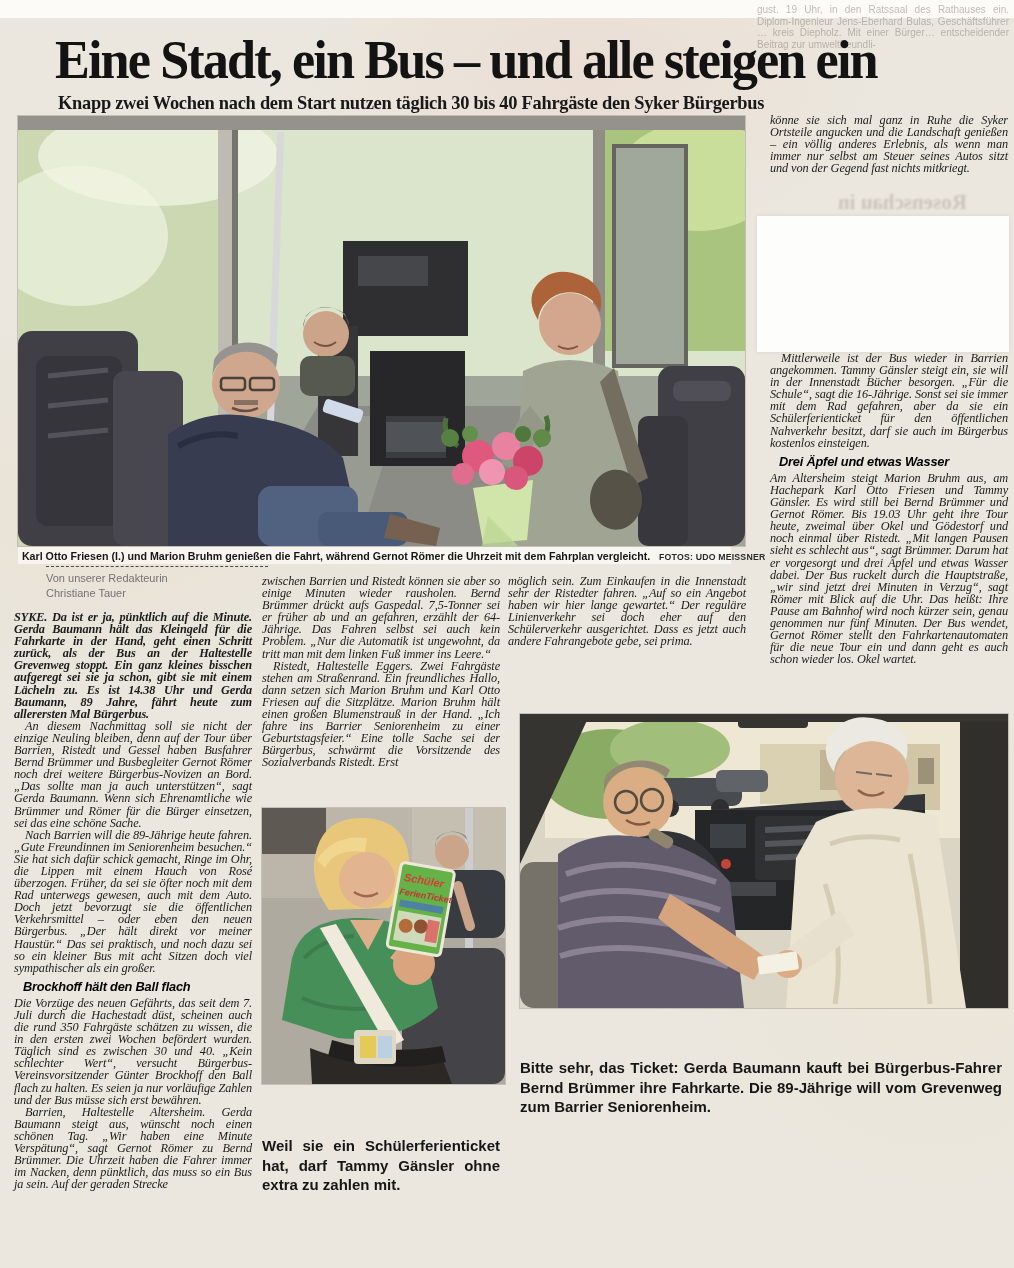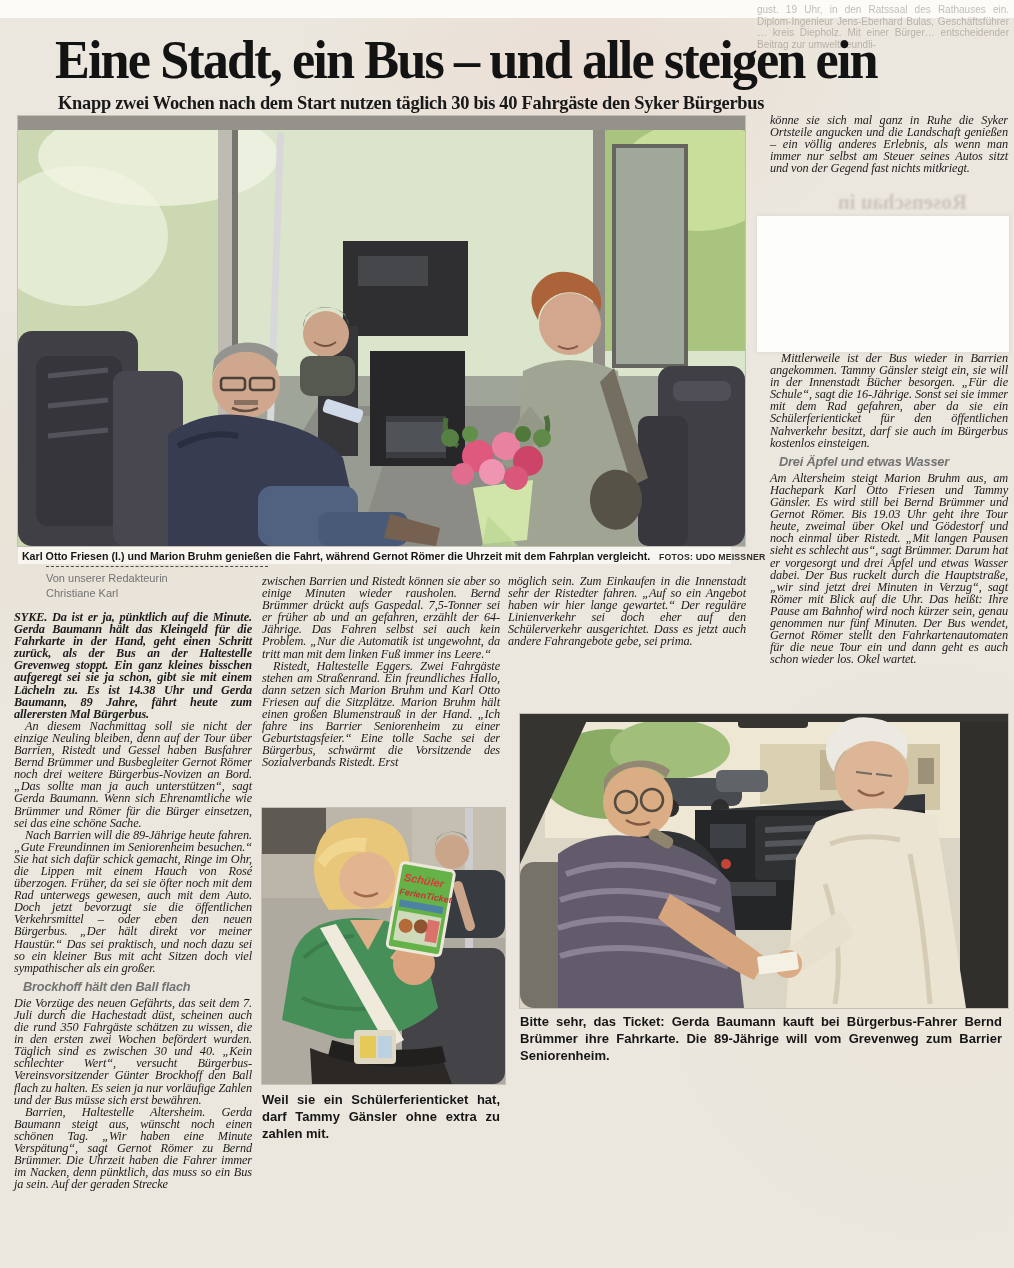--- a/index.html
+++ b/index.html
@@ -26,36 +26,36 @@
   }
   .photo{background:#9aa193;overflow:hidden;box-shadow:0 0 0 1px rgba(80,75,65,.25);}
   .photo svg{display:block;}
   .capbar{
     font-family:"Liberation Sans", sans-serif;font-weight:bold;font-size:11px;
     color:#161616;background:rgba(250,248,243,.85);padding:3px 4px 2px 4px;
     white-space:nowrap;transform:scaleX(.97);transform-origin:left top;
   }
   .capbar .credit{font-size:9px;letter-spacing:.2px;margin-left:9px;color:#2a2a2a;}
   .caption2{
-    font-family:"Liberation Sans", sans-serif;font-weight:bold;font-size:13px;
-    line-height:1.3;color:#161616;text-align:justify;
+    font-family:"Liberation Sans", sans-serif;font-weight:bold;font-size:15px;
+    line-height:1.3;color:#161616;text-align:justify;margin-top:44px;
   }
   .byline{font-family:"Liberation Sans", sans-serif;font-size:11px;line-height:1.35;color:#737373;margin-left:32px;}
   .byline .rule{border-top:1.6px dashed #4a4a4a;width:222px;margin-bottom:4px;}
   .body-col{
     font-size:12.3px;line-height:12.1px;text-align:justify;color:#1b1b1b;
     letter-spacing:-.1px;
     font-style:italic;
   }
   .body-col p{margin:0;}
   .body-col p.indent{text-indent:11px;}
   .lead{font-weight:bold;}
   .subhead{
     font-family:"Liberation Sans", sans-serif;font-weight:bold;font-size:12.8px;
-    margin:7px 0 4px 9px;color:#737373;letter-spacing:-.2px;
+    margin:7px 0 4px 9px;color:#000000;letter-spacing:-.2px;
   }
   .whitebox{background:#fdfdfb;box-shadow:0 0 4px rgba(120,110,100,.15);}
   .bleed{
     font-family:Liberation Sans, sans-serif;color:#6e6761;opacity:.42;
     filter:blur(.6px);font-size:10px;line-height:11.5px;text-align:justify;
   }
   .rosenschau{
     font-family:"Liberation Serif", serif;font-weight:bold;font-size:21px;
     color:#8d817a;opacity:.34;filter:blur(.8px);
     transform:scaleX(-1);transform-origin:center;white-space:nowrap;
@@ -182,21 +182,21 @@
 
 <div class="abs body-col" style="left:770px;top:352px;width:238px;">
   <p class="indent">Mittlerweile ist der Bus wieder in Barrien angekommen. Tammy Gänsler steigt ein, sie will in der Innenstadt Bücher besorgen. „Für die Schule“, sagt die 16-Jährige. Sonst sei sie immer mit dem Rad gefahren, aber da sie ein Schülerferienticket für den öffentlichen Nahverkehr besitzt, darf sie auch im Bürgerbus kostenlos einsteigen.</p>
   <div class="subhead">Drei Äpfel und etwas Wasser</div>
   <p>Am Altersheim steigt Marion Bruhm aus, am Hachepark Karl Otto Friesen und Tammy Gänsler. Es wird still bei Bernd Brümmer und Gernot Römer. Bis 19.03 Uhr geht ihre Tour heute, zweimal über Okel und Gödestorf und noch einmal über Ristedt. „Mit langen Pausen sieht es schlecht aus“, sagt Brümmer. Darum hat er vorgesorgt und drei Äpfel und etwas Wasser dabei. Der Bus ruckelt durch die Hauptstraße, „wir sind jetzt drei Minuten in Verzug“, sagt Römer mit Blick auf die Uhr. Das heißt: Ihre Pause am Bahnhof wird noch kürzer sein, genau genommen nur fünf Minuten. Der Bus wendet, Gernot Römer stellt den Fahrkartenautomaten für die neue Tour ein und dann geht es auch schon wieder los. Okel wartet.</p>
 </div>
 
 <div class="abs byline" style="left:14px;top:566px;width:238px;">
   <div class="rule"></div>
   <div>Von unserer Redakteurin</div>
-  <div>Christiane Karl</div>
+  <div>Christiane Tauer</div>
 </div>
 
 <div class="abs body-col" style="left:14px;top:611px;width:238px;">
   <p class="lead">SYKE. Da ist er ja, pünktlich auf die Minute. Gerda Baumann hält das Kleingeld für die Fahrkarte in der Hand, geht einen Schritt zurück, als der Bus an der Haltestelle Grevenweg stoppt. Ein ganz kleines bisschen aufgeregt sei sie ja schon, gibt sie mit einem Lächeln zu. Es ist 14.38 Uhr und Gerda Baumann, 89 Jahre, fährt heute zum allerersten Mal Bürgerbus.</p>
   <p class="indent">An diesem Nachmittag soll sie nicht der einzige Neuling bleiben, denn auf der Tour über Barrien, Ristedt und Gessel haben Busfahrer Bernd Brümmer und Busbegleiter Gernot Römer noch drei weitere Bürgerbus-Novizen an Bord. „Das sollte man ja auch unterstützen“, sagt Gerda Baumann. Wenn sich Ehrenamtliche wie Brümmer und Römer für die Bürger einsetzen, sei das eine schöne Sache.</p>
   <p class="indent">Nach Barrien will die 89-Jährige heute fahren. „Gute Freundinnen im Seniorenheim besuchen.“ Sie hat sich dafür schick gemacht, Ringe im Ohr, die Lippen mit einem Hauch von Rosé überzogen. Früher, da sei sie öfter noch mit dem Rad unterwegs gewesen, auch mit dem Auto. Doch jetzt bevorzugt sie die öffentlichen Verkehrsmittel – oder eben den neuen Bürgerbus. „Der hält direkt vor meiner Haustür.“ Das sei praktisch, und noch dazu sei so ein kleiner Bus mit acht Sitzen doch viel sympathischer als ein großer.</p>
   <div class="subhead">Brockhoff hält den Ball flach</div>
   <p>Die Vorzüge des neuen Gefährts, das seit dem 7. Juli durch die Hachestadt düst, scheinen auch die rund 350 Fahrgäste schätzen zu wissen, die in den ersten zwei Wochen befördert wurden. Täglich sind es zwischen 30 und 40. „Kein schlechter Wert“, versucht Bürgerbus-Vereinsvorsitzender Günter Brockhoff den Ball flach zu halten. Es seien ja nur vorläufige Zahlen und der Bus müsse sich erst bewähren.</p>
   <p class="indent">Barrien, Haltestelle Altersheim. Gerda Baumann steigt aus, wünscht noch einen schönen Tag. „Wir haben eine Minute Verspätung“, sagt Gernot Römer zu Bernd Brümmer. Die Uhrzeit haben die Fahrer immer im Nacken, denn pünktlich, das muss so ein Bus ja sein. Auf der geraden Strecke</p>
 </div>

